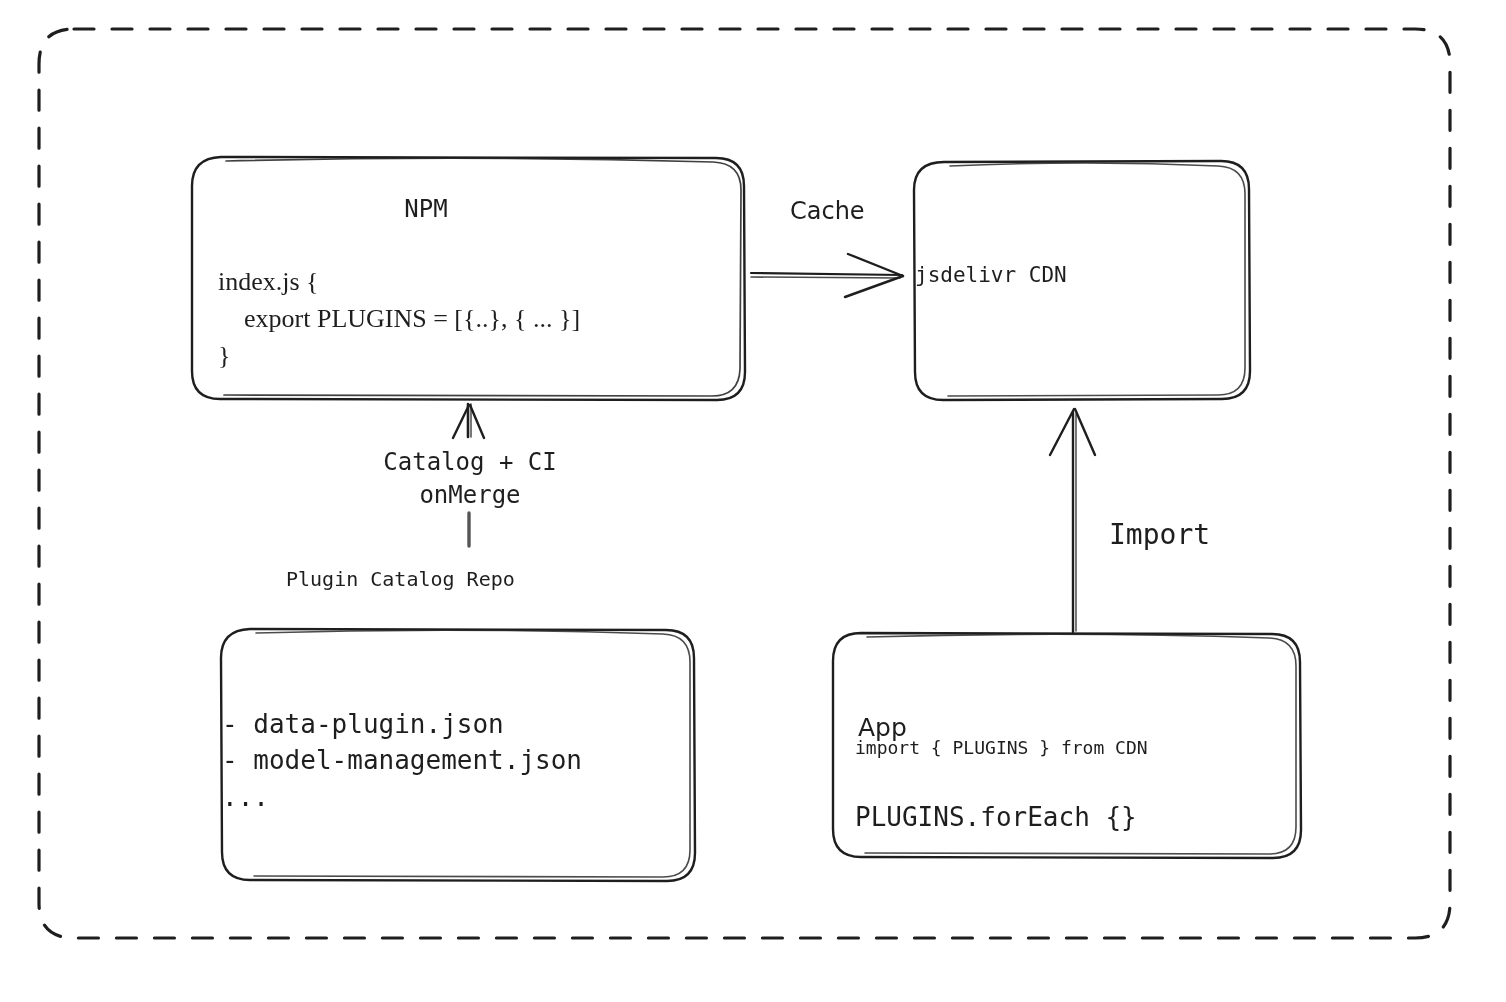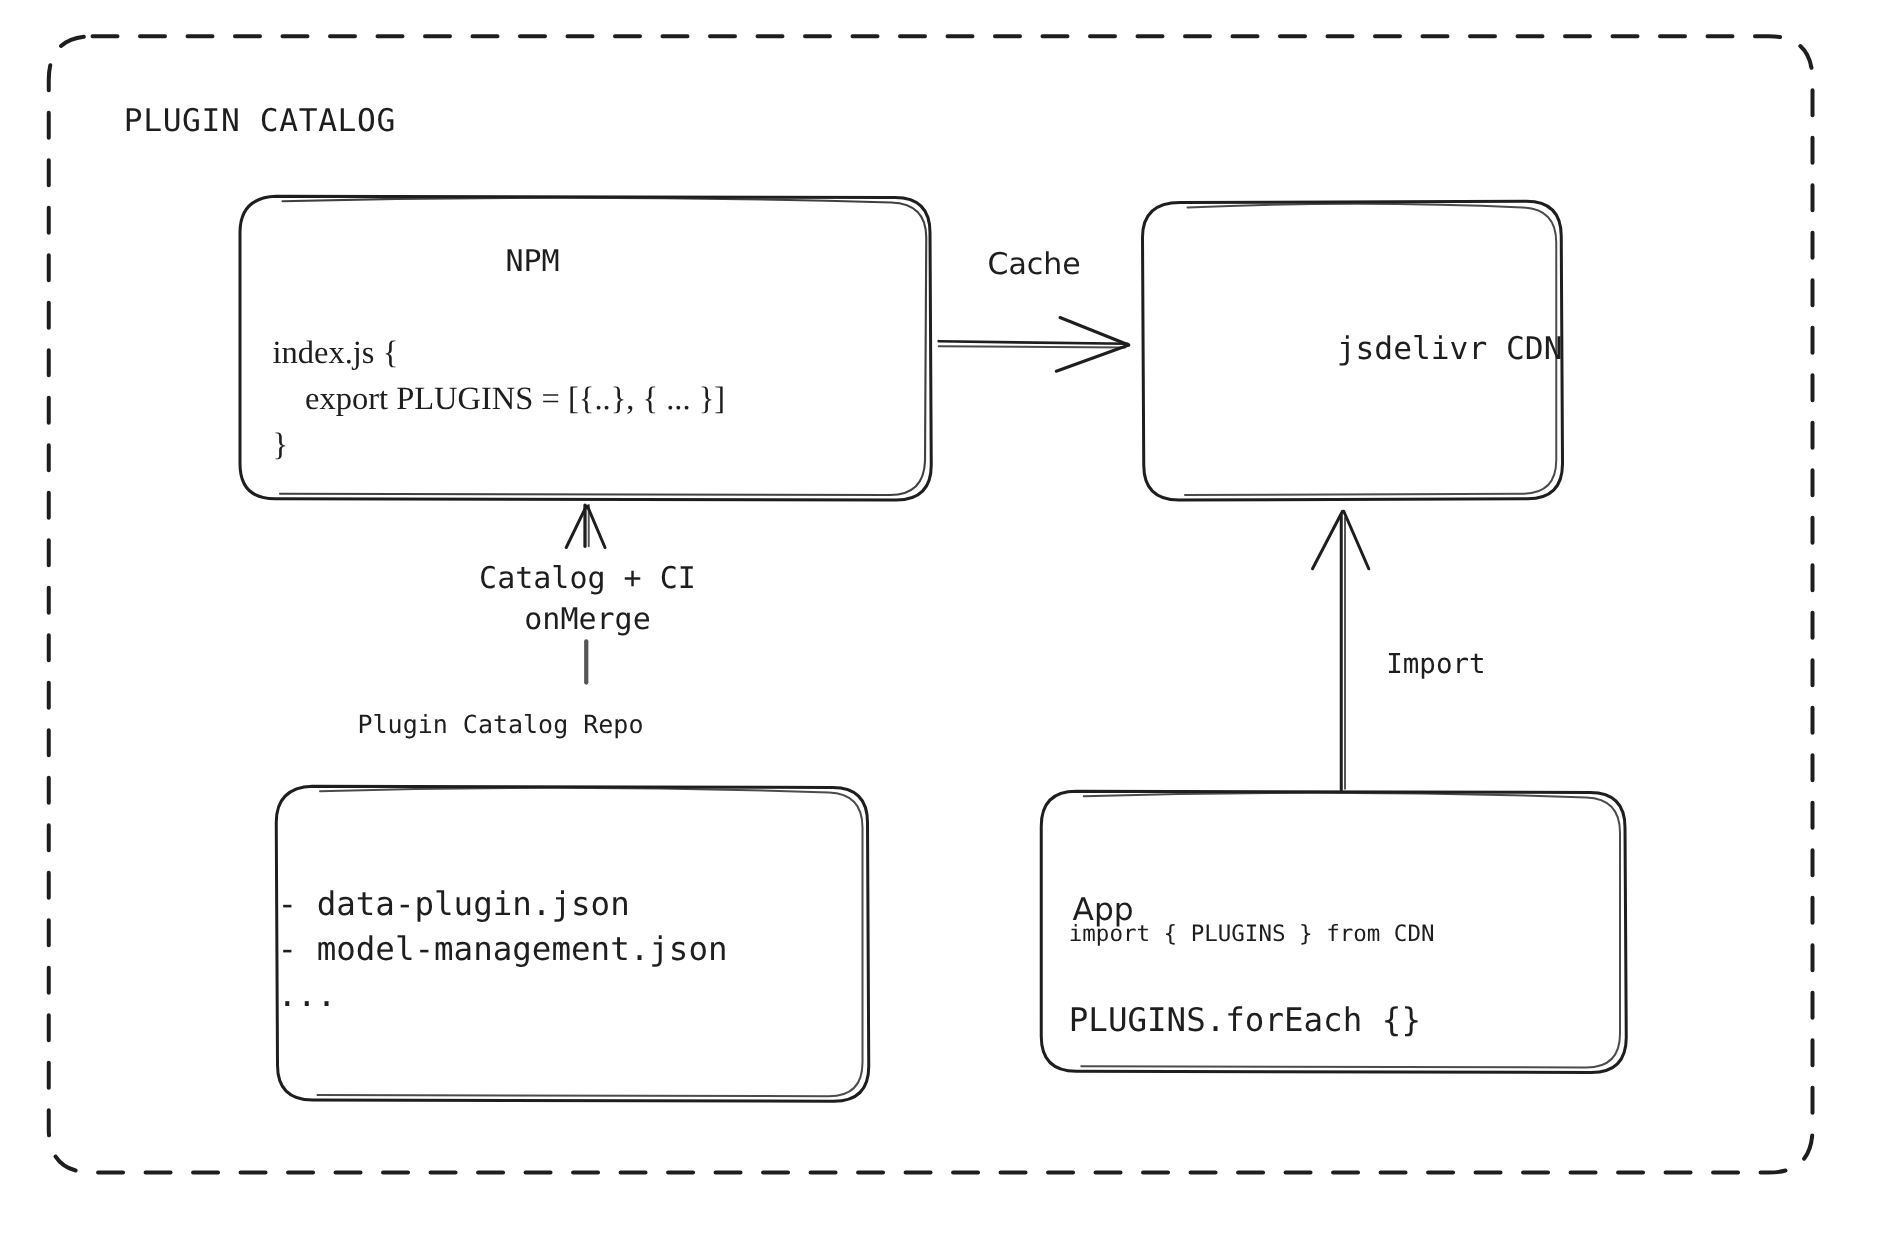--- a/index.html
+++ b/index.html
@@ -37,41 +37,41 @@
     left: 99px; top: 80px;
     font-size: 25px;
     letter-spacing: 0.5px;
   }
 
   
   #npm-title { left: 192px; top: 194px; width: 468px; text-align: center; font-size: 24px; }
   #npm-code  { left: 218px; top: 264px; font-size: 26px; line-height: 1.42; font-family: Liberation Serif, serif; }
 
   
-  #cdn-title { left: 915px; top: 262px; width: 335px; text-align: right; font-size: 25px; }
+  #cdn-title { left: 915px; top: 262px; width: 335px; text-align: left; font-size: 21px; }
 
   
   #cache-label { left: 790px; top: 196px; font-size: 24px; }
 
   
   #webpack-label { left: 370px; top: 446px; width: 200px; text-align: center; font-size: 24px; line-height: 1.38; }
 
   
   #repo-caption { left: 286px; top: 566px; font-size: 20px; }
 
   
   #repo-list { left: 222px; top: 706px; font-size: 26px; line-height: 1.4; }
 
   
   #app-title { left: 858px; top: 677px; font-size: 25px; margin-top: 34px; }
   #app-line1 { left: 855px; top: 736px; font-size: 18px; }
   #app-line2 { left: 855px; top: 800px; font-size: 26px; }
 
   
-  #import-label { left: 1109px; top: 517px; font-size: 22px; }
+  #import-label { left: 1109px; top: 517px; font-size: 28px; }
 </style>
 </head>
 <body>
 
 <div id="canvas">
 
   <svg class="layer" viewBox="0 0 1506 1002">
     <g fill="none" stroke="#1e1e1e" stroke-linecap="round" stroke-linejoin="round">
 
       <path d="M 74,29 L 1415,29 Q 1450,29 1450,64 L 1450,903 Q 1450,938 1415,938 L 74,938 Q 39,938 39,903 L 39,64 Q 39,29 74,29 Z" stroke-width="3.2" stroke-dasharray="20 18"></path>
@@ -105,21 +105,20 @@
 
       <g>
         <path d="M 1073,412 L 1073,632" stroke-width="2.4"></path>
         <path d="M 1076,414 L 1076,631" stroke-width="1.5" opacity="0.8"></path>
         <path d="M 1050,455 L 1074,409" stroke-width="2.4"></path>
         <path d="M 1095,455 L 1075,409" stroke-width="2.4"></path>
       </g>
     </g>
   </svg>
 
-  <div class="txt mono" id="frame-label">PLUGIN CATALOG</div>
 
   <div class="txt mono" id="npm-title">NPM</div>
   <div class="txt mono" id="npm-code">index.js {
     export PLUGINS = [{..}, { ... }]
 }</div>
 
   <div class="txt mono" id="cdn-title">jsdelivr CDN</div>
 
   <div class="txt sans" id="cache-label">Cache</div>
 

